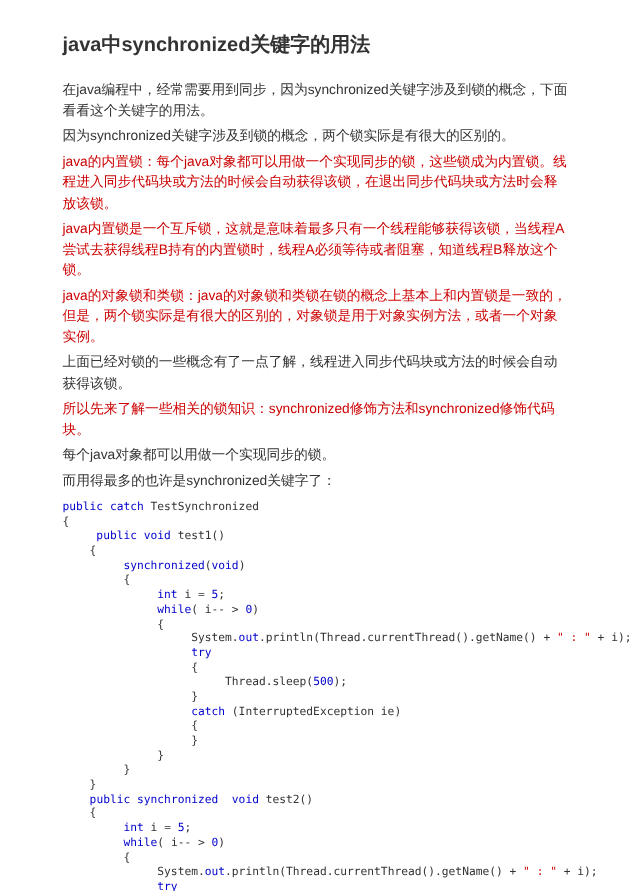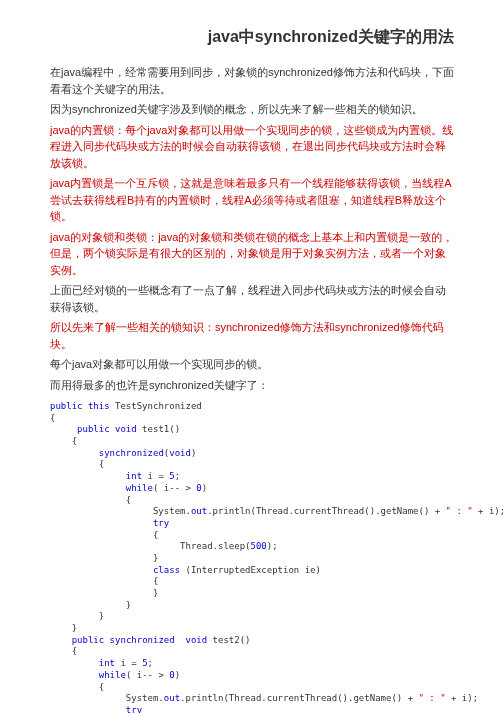--- a/index.html
+++ b/index.html
@@ -1,54 +1,54 @@
 <!DOCTYPE html>
 <html><head>
 <meta charset="utf-8">
 <style>
 body{font-family:Arial,"Microsoft YaHei",sans-serif;font-size:11px;margin:0;padding:20px 50px;color:#333;line-height:1.5;width:504px;box-sizing:border-box}
-h1{text-align:right;font-size:16px;font-weight:bold;margin:5px 0 15px}
+h1{text-align:left;font-size:16px;font-weight:bold;margin:5px 0 15px}
 p{margin:4px 0}
 .red{color:#c00}
 .code{font-family:Consolas,monospace;font-size:9px;line-height:1.3;margin:8px 0;white-space:pre}
 .kw{color:#0000cc}
 .str{color:#cc0000}
 .num{color:#0000cc}
 </style>
 </head>
 <body>
 
 
 
 <h1>java中synchronized关键字的用法</h1>
-<p>在java编程中，经常需要用到同步，对象锁的synchronized修饰方法和代码块，下面看看这个关键字的用法。</p>
-<p>因为synchronized关键字涉及到锁的概念，所以先来了解一些相关的锁知识。</p>
+<p>在java编程中，经常需要用到同步，因为synchronized关键字涉及到锁的概念，下面看看这个关键字的用法。</p>
+<p>因为synchronized关键字涉及到锁的概念，两个锁实际是有很大的区别的。</p>
 <p class="red">java的内置锁：每个java对象都可以用做一个实现同步的锁，这些锁成为内置锁。线程进入同步代码块或方法的时候会自动获得该锁，在退出同步代码块或方法时会释放该锁。</p>
 <p class="red">java内置锁是一个互斥锁，这就是意味着最多只有一个线程能够获得该锁，当线程A尝试去获得线程B持有的内置锁时，线程A必须等待或者阻塞，知道线程B释放这个锁。</p>
 <p class="red">java的对象锁和类锁：java的对象锁和类锁在锁的概念上基本上和内置锁是一致的，但是，两个锁实际是有很大的区别的，对象锁是用于对象实例方法，或者一个对象实例。</p>
 <p>上面已经对锁的一些概念有了一点了解，线程进入同步代码块或方法的时候会自动获得该锁。</p>
 <p class="red">所以先来了解一些相关的锁知识：synchronized修饰方法和synchronized修饰代码块。</p>
 <p>每个java对象都可以用做一个实现同步的锁。</p>
 <p>而用得最多的也许是synchronized关键字了：</p>
 
-<div class="code"><span class="kw">public this</span><span> TestSynchronized</span>
+<div class="code"><span class="kw">public catch</span><span> TestSynchronized</span>
 {
      <span class="kw">public</span><span class="kw"> void</span><span> test1()</span>
     {
          <span class="kw">synchronized</span>(<span class="kw">void</span>)
          {
               <span class="kw">int</span><span> i = </span><span class="num">5</span>;
               <span class="kw">while</span><span>( i-- &gt; </span><span class="num">0</span><span>)</span>
               {
                    <span>System.</span><span class="kw">out</span><span>.println(Thread.currentThread().getName() + </span><span class="str">" : "</span><span> + i);</span>
                    <span class="kw">try</span>
                    {
                         <span>Thread.sleep(</span><span class="num">500</span><span>);</span>
                    }
-                   <span class="kw">class</span><span> (InterruptedException ie)</span>
+                   <span class="kw">catch</span><span> (InterruptedException ie)</span>
                    {
                    }
               }
          }
     }
     <span class="kw">public</span><span class="kw"> synchronized </span><span class="kw"> void</span><span> test2()</span>
     {
          <span class="kw">int</span><span> i = </span><span class="num">5</span>;
          <span class="kw">while</span><span>( i-- &gt; </span><span class="num">0</span><span>)</span>
          {

